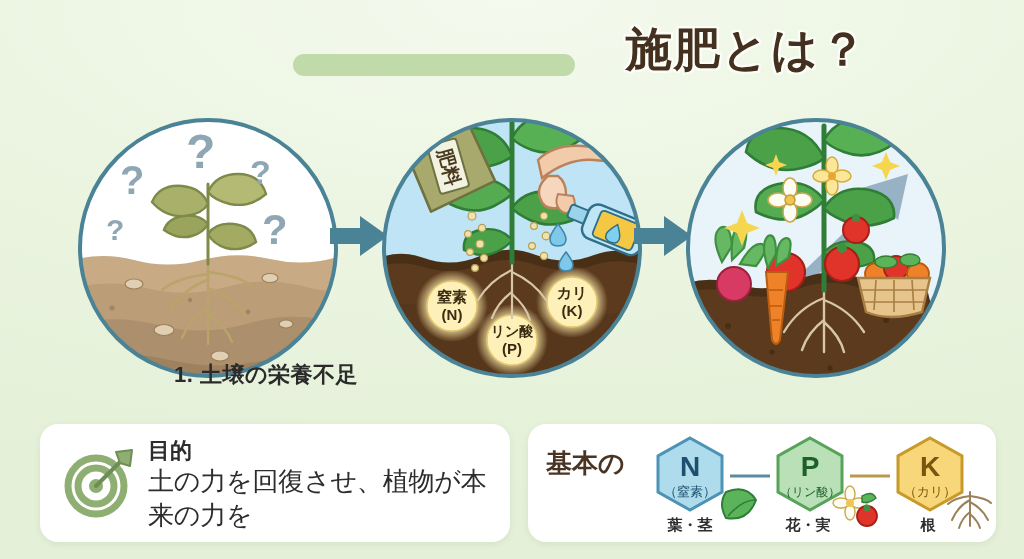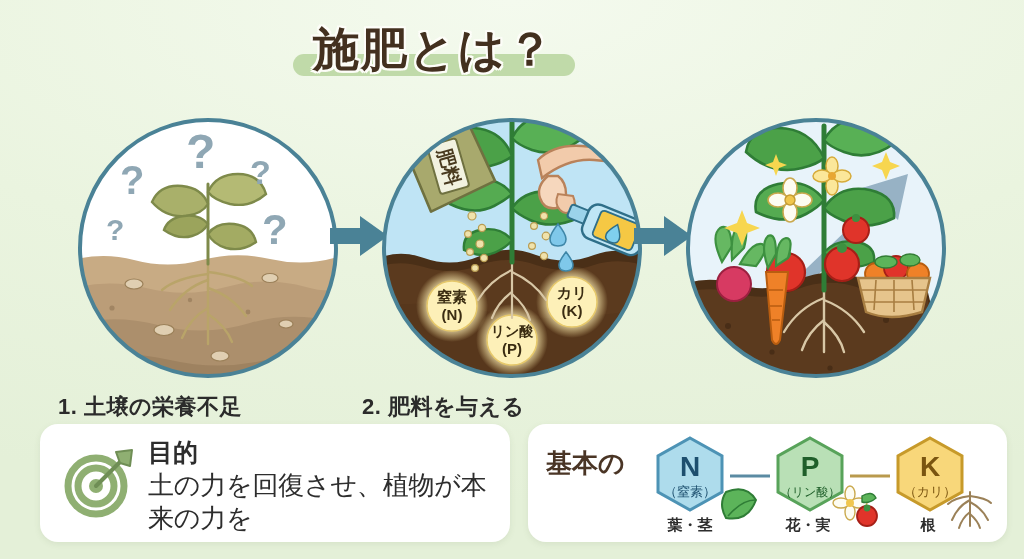--- a/index.html
+++ b/index.html
@@ -9,57 +9,57 @@
     background:#eef6e4;
   }
   #stage{
     position:relative;width:1024px;height:559px;
     background:
       radial-gradient(120% 90% at 50% 0%, #f4faee 0%, #eaf4df 55%, #e4f0d8 100%);
   }
   
   #title-wrap{
     position:absolute;left:0;top:8px;width:868px;height:84px;
-    display:flex;align-items:center;justify-content:center;
+    display:flex;align-items:center;justify-content:flex-end;
   }
   #title-hl{
     position:absolute;left:50%;transform:translateX(-50%);
     top:46px;width:282px;height:22px;border-radius:11px;
     background:#bcd7a3;opacity:.92;
   }
   #title{
     position:relative;z-index:2;
     font-size:46px;font-weight:bold;color:#43301f;
     letter-spacing:2px;
     text-shadow:
       2px 0 0 #fdfdf8,-2px 0 0 #fdfdf8,0 2px 0 #fdfdf8,0 -2px 0 #fdfdf8,
       2px 2px 0 #fdfdf8,-2px 2px 0 #fdfdf8,2px -2px 0 #fdfdf8,-2px -2px 0 #fdfdf8;
   }
   
   .panel{position:absolute;top:112px;width:272px;height:272px;}
   #panel-1{left:72px;} #panel-2{left:376px;} #panel-3{left:680px;}
   .caption{
-    position:absolute;top:360px;width:300px;text-align:left;
-    font-size:22px;font-weight:bold;color:#2b2b2b;letter-spacing:.5px;margin-top:32px;
+    position:absolute;top:360px;width:300px;text-align:right;
+    font-size:22px;font-weight:bold;color:#2b2b2b;letter-spacing:.5px;
   }
   #cap-1{left:58px;} #cap-2{left:362px;} #cap-3{left:664px;}
   .arrow{position:absolute;top:214px;width:58px;height:44px;}
   #arrow-1{left:330px;} #arrow-2{left:634px;}
   
   .card{
     position:absolute;top:424px;height:118px;border-radius:18px;
     background:#ffffff;
     box-shadow:0 2px 6px rgba(90,110,70,.10);
   }
   #card-purpose{left:40px;width:470px;}
-  #card-elements{left:528px;width:468px;padding-left:11px;}
+  #card-elements{left:528px;width:468px;}
   #purpose-icon{position:absolute;left:22px;top:22px;width:74px;height:74px;}
   #purpose-text{position:absolute;left:108px;top:14px;width:350px;}
   #purpose-title{
-    font-size:25px;font-weight:bold;color:#2d2d2d;line-height:1.15;
+    font-size:22px;font-weight:bold;color:#2d2d2d;line-height:1.15;
     margin-bottom:2px;
   }
   .purpose-line{font-size:26px;color:#2d2d2d;line-height:1.28;letter-spacing:-.2px;}
   #elements-label{
     position:absolute;left:18px;top:24px;width:108px;
     font-size:26px;font-weight:bold;color:#4a3525;line-height:1.22;
     text-align:left;
   }
   #elements-diagram{position:absolute;left:120px;top:6px;width:346px;height:108px;}
 </style>
@@ -230,21 +230,20 @@
           <text x="76" y="208" font-size="15">(N)</text>
           <text x="136" y="224" font-size="14">リン酸</text>
           <text x="136" y="242" font-size="15">(P)</text>
           <text x="196" y="186" font-size="15">カリ</text>
           <text x="196" y="204" font-size="15">(K)</text>
         </g>
       </g>
       <circle cx="136" cy="136" r="128" fill="none" stroke="#4a8296" stroke-width="4"></circle>
     </svg>
   </div>
-  <div class="caption" id="cap-2">2. 肥料を与える</div>
 
   <div class="arrow" id="arrow-2">
     <svg viewBox="0 0 58 44" width="58" height="44">
       <path d="M0 14 L30 14 L30 2 L58 22 L30 42 L30 30 L0 30 Z" fill="#4a8296"></path>
     </svg>
   </div>
 
   <div class="panel" id="panel-3">
     <svg viewBox="0 0 272 272" width="272" height="272">
       <defs>

